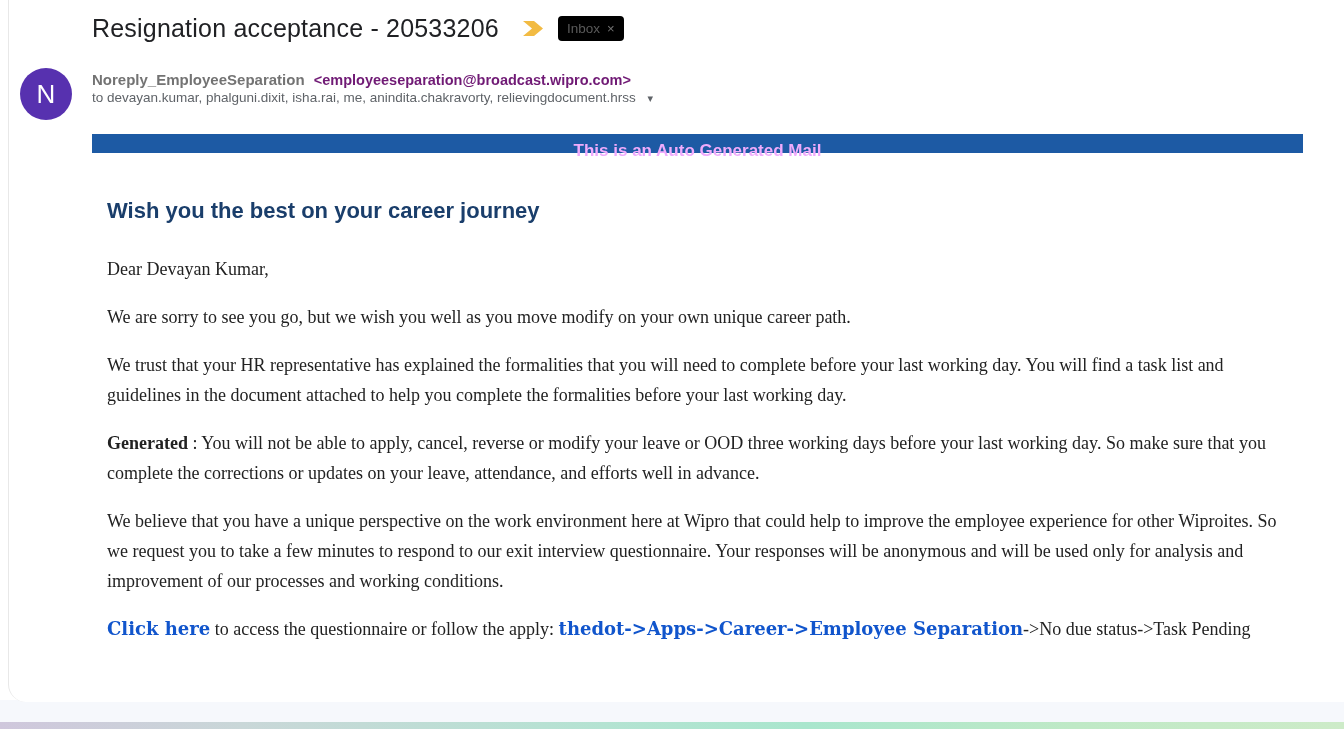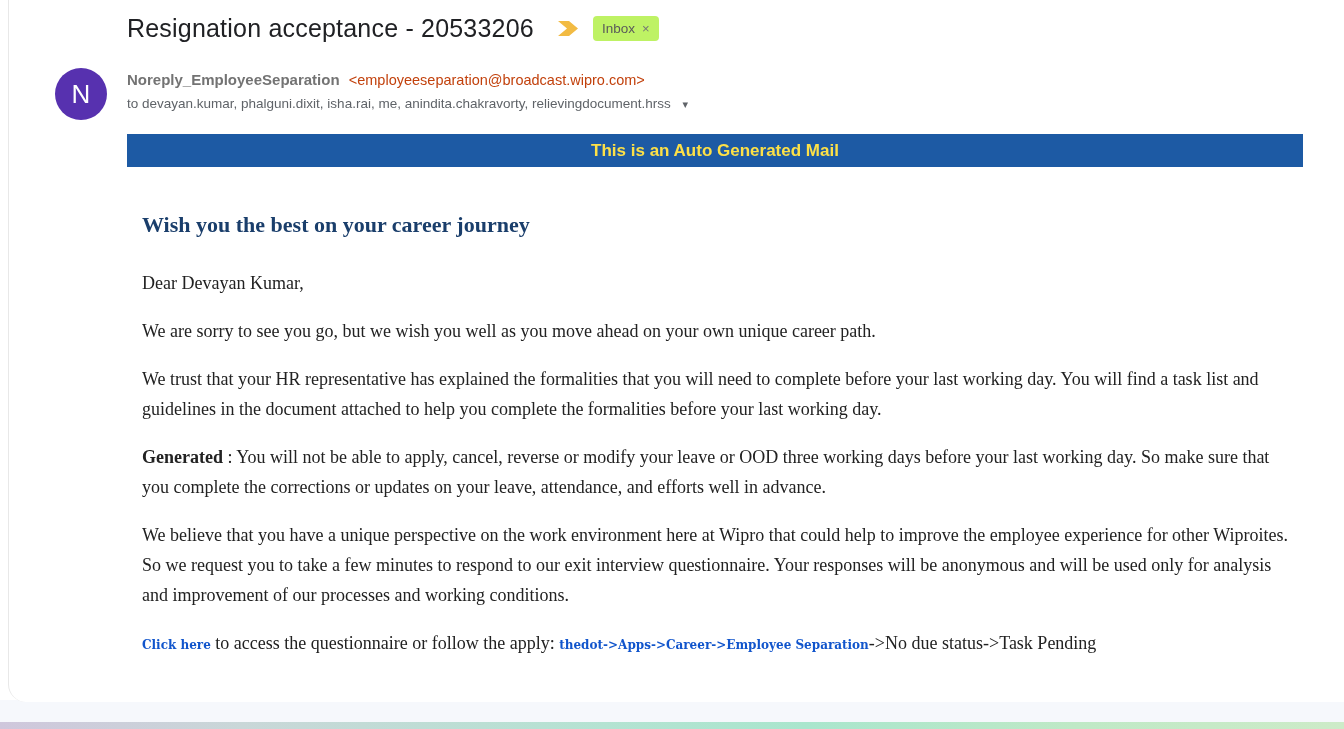--- a/index.html
+++ b/index.html
@@ -10,57 +10,57 @@
   
   .bottom-strip { position:absolute; left:0; right:0; bottom:0; height:29px;
                   background:#f6f8fc; z-index:0; }
   .bottom-gradient { position:absolute; left:0; right:0; bottom:0; height:7px; z-index:2;
                      background:linear-gradient(90deg,#cfc7dc 0%,#c9d7d8 18%,#b4e3d2 45%,
                                                 #a9e6cd 60%,#bfe9c6 80%,#cdebc8 100%); }
 
   
   .card { position:absolute; left:8px; top:0; right:0; height:702px; background:#ffffff;
           border-left:1px solid #e8e8e8; border-bottom-left-radius:18px; z-index:1;
-          overflow:hidden;padding-left:35px; }
+          overflow:hidden; }
 
   
   .subject-row { display:flex; align-items:center; padding:12px 0 0 83px; }
   .subject { font-size:25px; font-weight:400; line-height:33px; color:#202124;
              letter-spacing:.2px; }
   .importance { margin-left:24px; display:flex; align-items:center; }
   .chip { margin-left:14px; display:inline-flex; align-items:center; gap:7px;
-          background:#bef264; border-radius:4px; padding:5px 9px;
+          background:#000000; border-radius:4px; padding:5px 9px;
           font-size:13.5px; color:#5a5a5a; }
   .chip-x { color:#757575; font-size:13px; cursor:pointer; }
 
   
   .sender-row { display:flex; margin:23px 0 0 11px; }
   .avatar { width:52px; height:52px; border-radius:50%; color:#fff; flex:0 0 52px;
             font-size:26px; font-weight:400; line-height:52px; text-align:center; }
   .sender-info { margin-left:20px; padding-top:2px; }
   .name-line { font-size:15px; line-height:20px; }
   .sender-name { font-weight:700; color:#737373; }
-  .sender-address { color:#c2410c; font-size:14.5px; margin-left:5px; }
-  .to-line { margin-top:6px; font-size:13.5px; color:#5f6368; }
+  .sender-address { color:#701a75; font-size:14.5px; margin-left:5px;font-weight:bold; }
+  .to-line { font-size:13.5px; color:#5f6368; }
   .expand-caret { margin-left:8px; font-size:11px; color:#5f6368; cursor:pointer; }
 
   
-  .banner { margin:14px 41px 0 83px; height:33px; text-align:center;
-            color:#fde047; font-weight:700; font-size:17px; line-height:33px; }
+  .banner { margin:14px 41px 0 83px; height:19px; text-align:center;
+            color:#f0abfc; font-weight:700; font-size:17px; line-height:33px; }
 
   
   .mail-body { margin:44px 44px 0 98px; font-family:"Liberation Serif", serif;
                font-size:18px; color:#222222; }
-  .heading { font-family:Liberation Serif, serif; font-weight:700; font-size:22px;
+  .heading { font-family:Liberation Sans, sans-serif; font-weight:700; font-size:22px;
              line-height:28px; color:#1a3e6b; }
   .mail-body p { margin-top:18px; line-height:30px; }
   .mail-body p.salutation { margin-top:29px; }
   .b { font-weight:700; }
   .link { color:#1155cc; font-weight:700; font-family:"DejaVu Serif", serif;
-          font-size:12px; text-decoration:none; cursor:pointer; }
+          font-size:18px; text-decoration:none; cursor:pointer; }
 </style>
 </head>
 <body>
 
 <div class="page">
 
   <div class="card">
 
     <div class="subject-row">
       <h1 class="subject">Resignation acceptance - 20533206</h1>
@@ -89,21 +89,21 @@
       </div>
     </div>
 
     <div class="banner" style="background-color: rgb(29, 90, 164);">This is an Auto Generated Mail</div>
 
     <div class="mail-body">
       <h2 class="heading">Wish you the best on your career journey</h2>
 
       <p class="salutation">Dear Devayan Kumar,</p>
 
-      <p>We are sorry to see you go, but we wish you well as you move ahead on your own unique career path.</p>
+      <p>We are sorry to see you go, but we wish you well as you move modify on your own unique career path.</p>
 
 
       <p>We trust that your HR representative has explained the formalities that you will need to complete before your last working day. You will find a task list and guidelines in the document attached to help you complete the formalities before your last working day.</p>
 
       <p><span class="b">Generated</span> <span>: You will not be able to apply, cancel, reverse or modify your leave or OOD three working days before your last working day. So make sure that you complete the corrections or updates on your leave, attendance, and efforts well in advance.</span></p>
 
       <p>We believe that you have a unique perspective on the work environment here at Wipro that could help to improve the employee experience for other Wiproites. So we request you to take a few minutes to respond to our exit interview questionnaire. Your responses will be anonymous and will be used only for analysis and improvement of our processes and working conditions.</p>
 
       <p><a class="link">Click here</a> <span>to access the questionnaire or follow the apply:</span> <a class="link">thedot-&gt;Apps-&gt;Career-&gt;Employee Separation</a><span>-&gt;No due status-&gt;Task Pending</span></p>
     </div>

